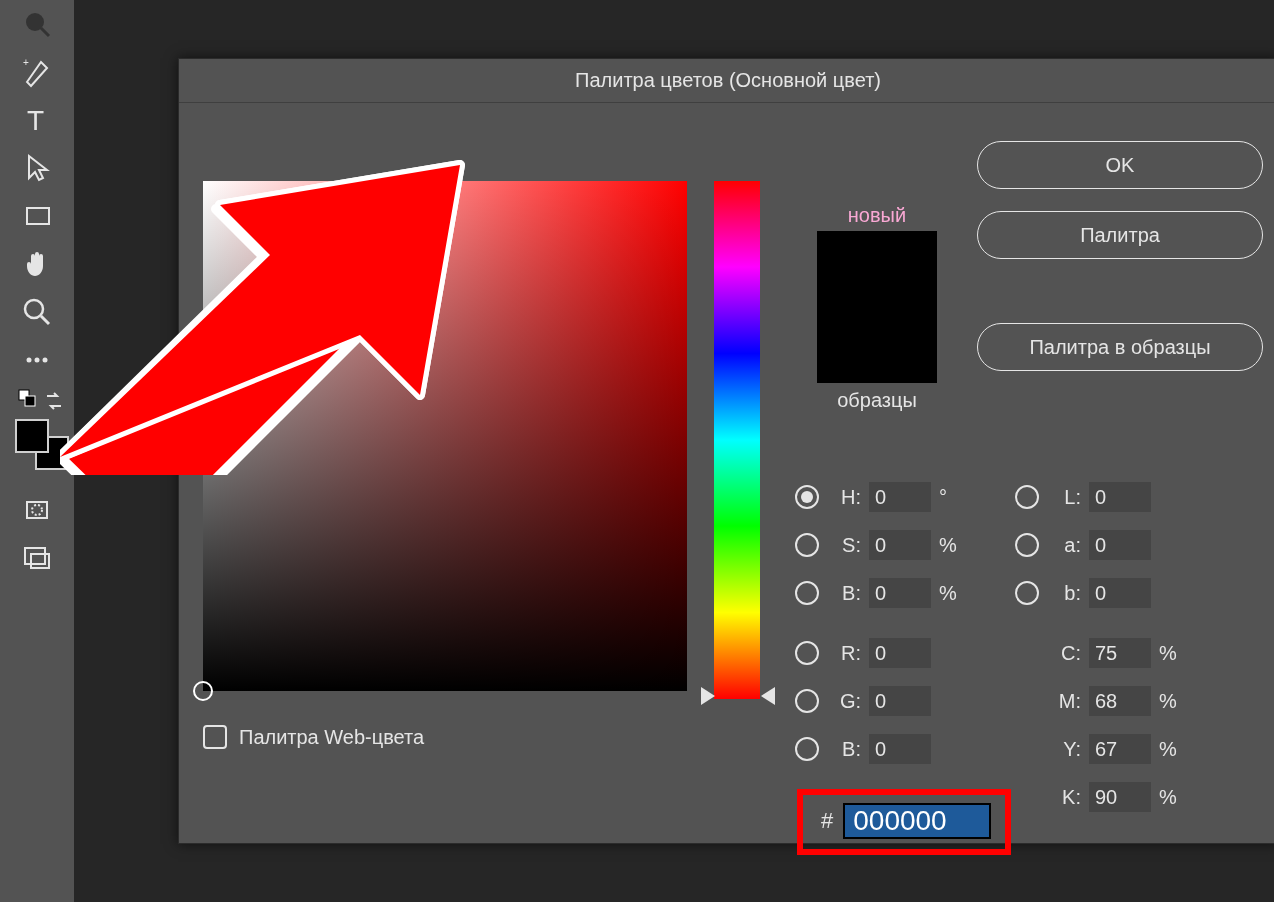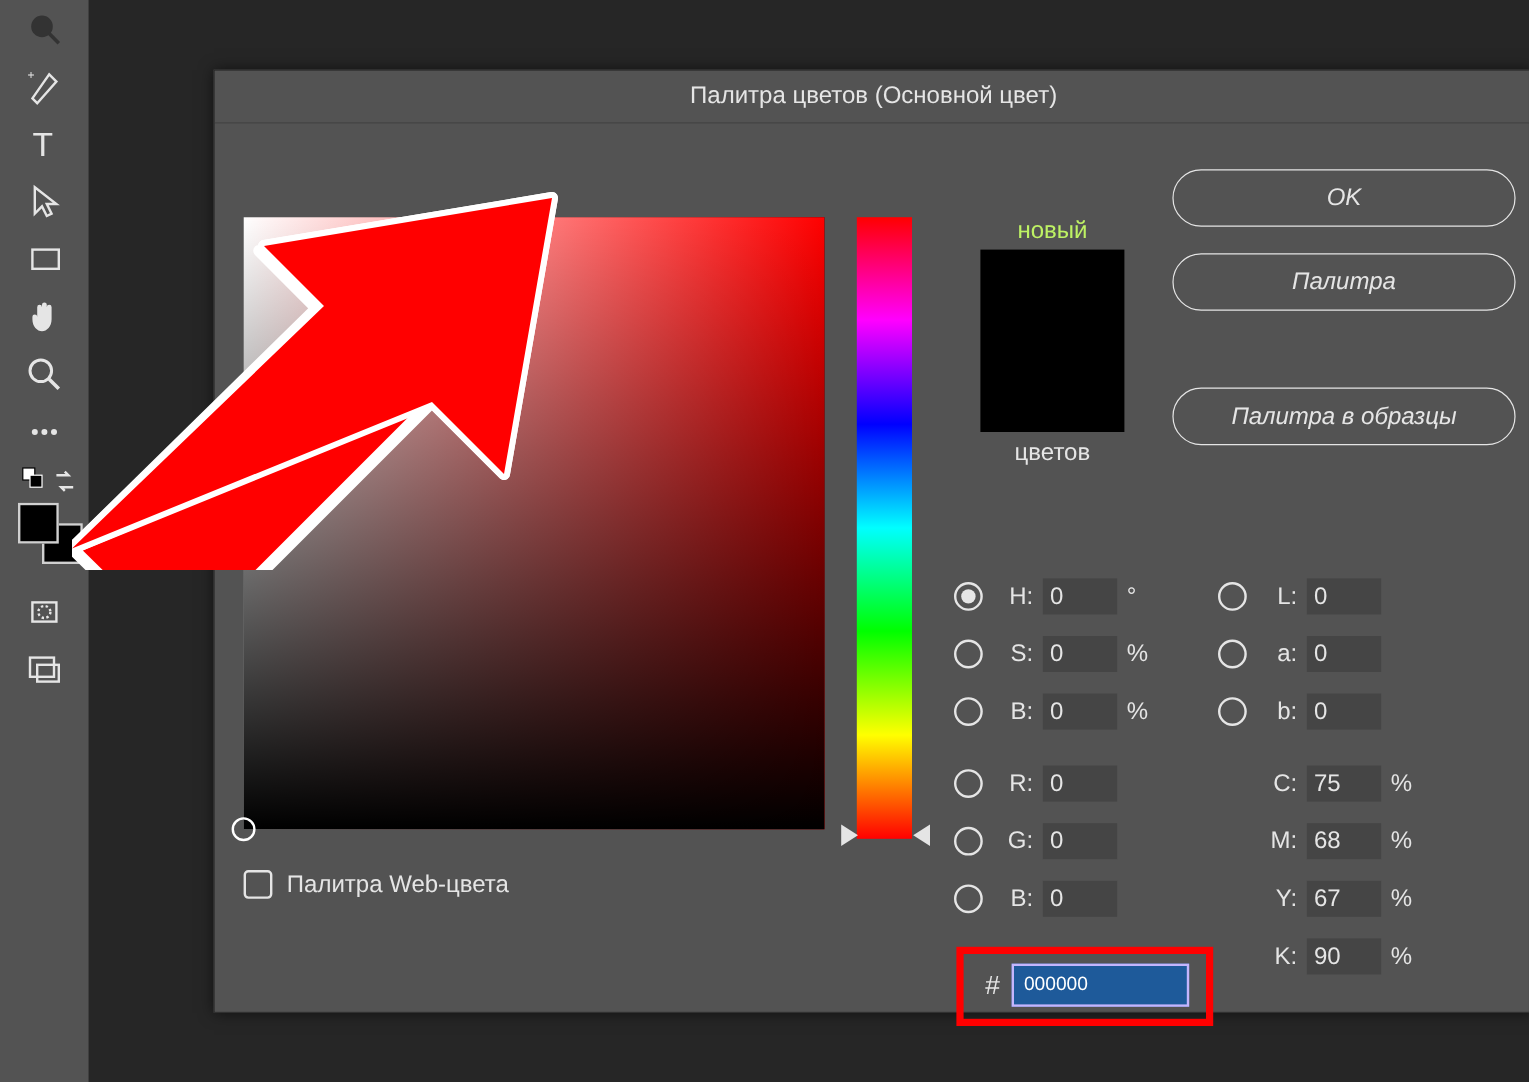--- a/index.html
+++ b/index.html
@@ -19,41 +19,41 @@
   .color-field::before { content:""; position:absolute; inset:0; background: linear-gradient(to right, #fff, #ff0000); }
   .color-field::after { content:""; position:absolute; inset:0; background: linear-gradient(to bottom, rgba(0,0,0,0), #000); }
   .field-cursor { position:absolute; left:-10px; bottom:-10px; width:20px; height:20px; border:2px solid #fff; border-radius:50%; z-index:2; pointer-events:none; }
   .hue-strip { position: absolute; left: 535px; top: 78px; width: 46px; height: 518px; cursor: pointer;
      background: linear-gradient(to bottom, #ff0000 0%, #ff00ff 16.6%, #0000ff 33.3%, #00ffff 50%, #00ff00 66.6%, #ffff00 83.3%, #ff0000 100%);
   }
   .hue-arrow-left, .hue-arrow-right { position:absolute; width:0; height:0; }
   .hue-arrow-left { left: 522px; top: 584px; border-top: 9px solid transparent; border-bottom: 9px solid transparent; border-left: 14px solid #e5e5e5; }
   .hue-arrow-right { left: 582px; top: 584px; border-top: 9px solid transparent; border-bottom: 9px solid transparent; border-right: 14px solid #e5e5e5; }
   .swatch-compare { position:absolute; left:623px; top:78px; width:150px; }
-  .swatch-label-new { text-align:center; color:#bef264; font-size:20px; margin-bottom:4px;}
+  .swatch-label-new { text-align:center; color:#f9a8d4; font-size:20px; margin-bottom:4px;margin-top:23px;}
   .swatch-box { width:120px; height:152px; background:#000; margin: 0 auto; }
   .swatch-label-cur { text-align:center; color:#e5e5e5; font-size:20px; margin-top:6px;}
   .btn-col { position:absolute; right: 14px; top: 38px; width: 286px; display:flex; flex-direction:column; gap:22px; }
-  .ps-btn { height: 48px; border: 1.5px solid #e5e5e5; border-radius: 24px; background:transparent; color:#e5e5e5; font-size:20px; display:flex; align-items:center; justify-content:center; cursor:pointer;font-style:italic; }
+  .ps-btn { height: 48px; border: 1.5px solid #e5e5e5; border-radius: 24px; background:transparent; color:#e5e5e5; font-size:20px; display:flex; align-items:center; justify-content:center; cursor:pointer; }
   .btn-col .gap { height: 20px; }
   .values-area { position:absolute; left:616px; top:370px; width:480px; color:#e5e5e5; font-size:20px; }
   .val-row { display:flex; align-items:center; height:48px; }
   .col-left { width:220px; display:flex; align-items:center; }
   .col-right { width:240px; display:flex; align-items:center; }
   .radio { width:24px; height:24px; border:2px solid #e5e5e5; border-radius:50%; margin-right:12px; display:inline-flex; align-items:center; justify-content:center; cursor:pointer; flex-shrink:0;}
   .radio.selected::after { content:""; width:12px; height:12px; background:#e5e5e5; border-radius:50%; }
   .lbl { width:30px; text-align:right; margin-right:8px; }
   .lbl-wide { width:30px; text-align:right; margin-right:8px; }
   .val-input { width:62px; height:30px; background:#454545; border:none; color:#e5e5e5; font-size:20px; padding:2px 6px; }
   .unit { margin-left:8px; }
   .spacer-row { height: 12px; }
   .hex-row { position:absolute; left:618px; top:686px; display:flex; align-items:center; }
   .hex-box { border: 6px solid #ff0000; padding: 8px 14px 10px 18px; display:flex; align-items:center; }
   .hex-hash { color:#e5e5e5; font-size:22px; margin-right:10px; }
-  .hex-input { width:148px; height:36px; background:#454545; border:2px solid #c4b5fd; color:#fff; font-size:16px; padding:2px 8px; }
+  .hex-input { width:148px; height:36px; background:#454545; border:2px solid #000000; color:#fff; font-size:28px; padding:2px 8px; }
   .hex-input.selected { background:#1e5a9a; color:#fff; }
   .web-only { position:absolute; left: 24px; top: 622px; display:flex; align-items:center; color:#e5e5e5; font-size:20px; }
   .checkbox { width:24px; height:24px; border:2px solid #e5e5e5; border-radius:4px; margin-right:12px; cursor:pointer; }
   
   .annot-arrow { position:absolute; left:60px; top:115px; pointer-events:none; z-index:10; }
 </style>
 </head>
 <body>
 
 <div class="tool-sidebar">
@@ -135,21 +135,21 @@
       <div class="color-field">
         <div class="field-cursor"></div>
       </div>
       <div class="hue-strip"></div>
       <div class="hue-arrow-left"></div>
       <div class="hue-arrow-right"></div>
 
       <div class="swatch-compare">
         <div class="swatch-label-new">новый</div>
         <div class="swatch-box"></div>
-        <div class="swatch-label-cur">цветов</div>
+        <div class="swatch-label-cur">образцы</div>
       </div>
 
       <div class="btn-col">
         <button class="ps-btn">OK</button>
         <button class="ps-btn">Палитра</button>
         <div class="gap"></div>
         <button class="ps-btn">Палитра в образцы</button>
       </div>
 
       <div class="values-area">

